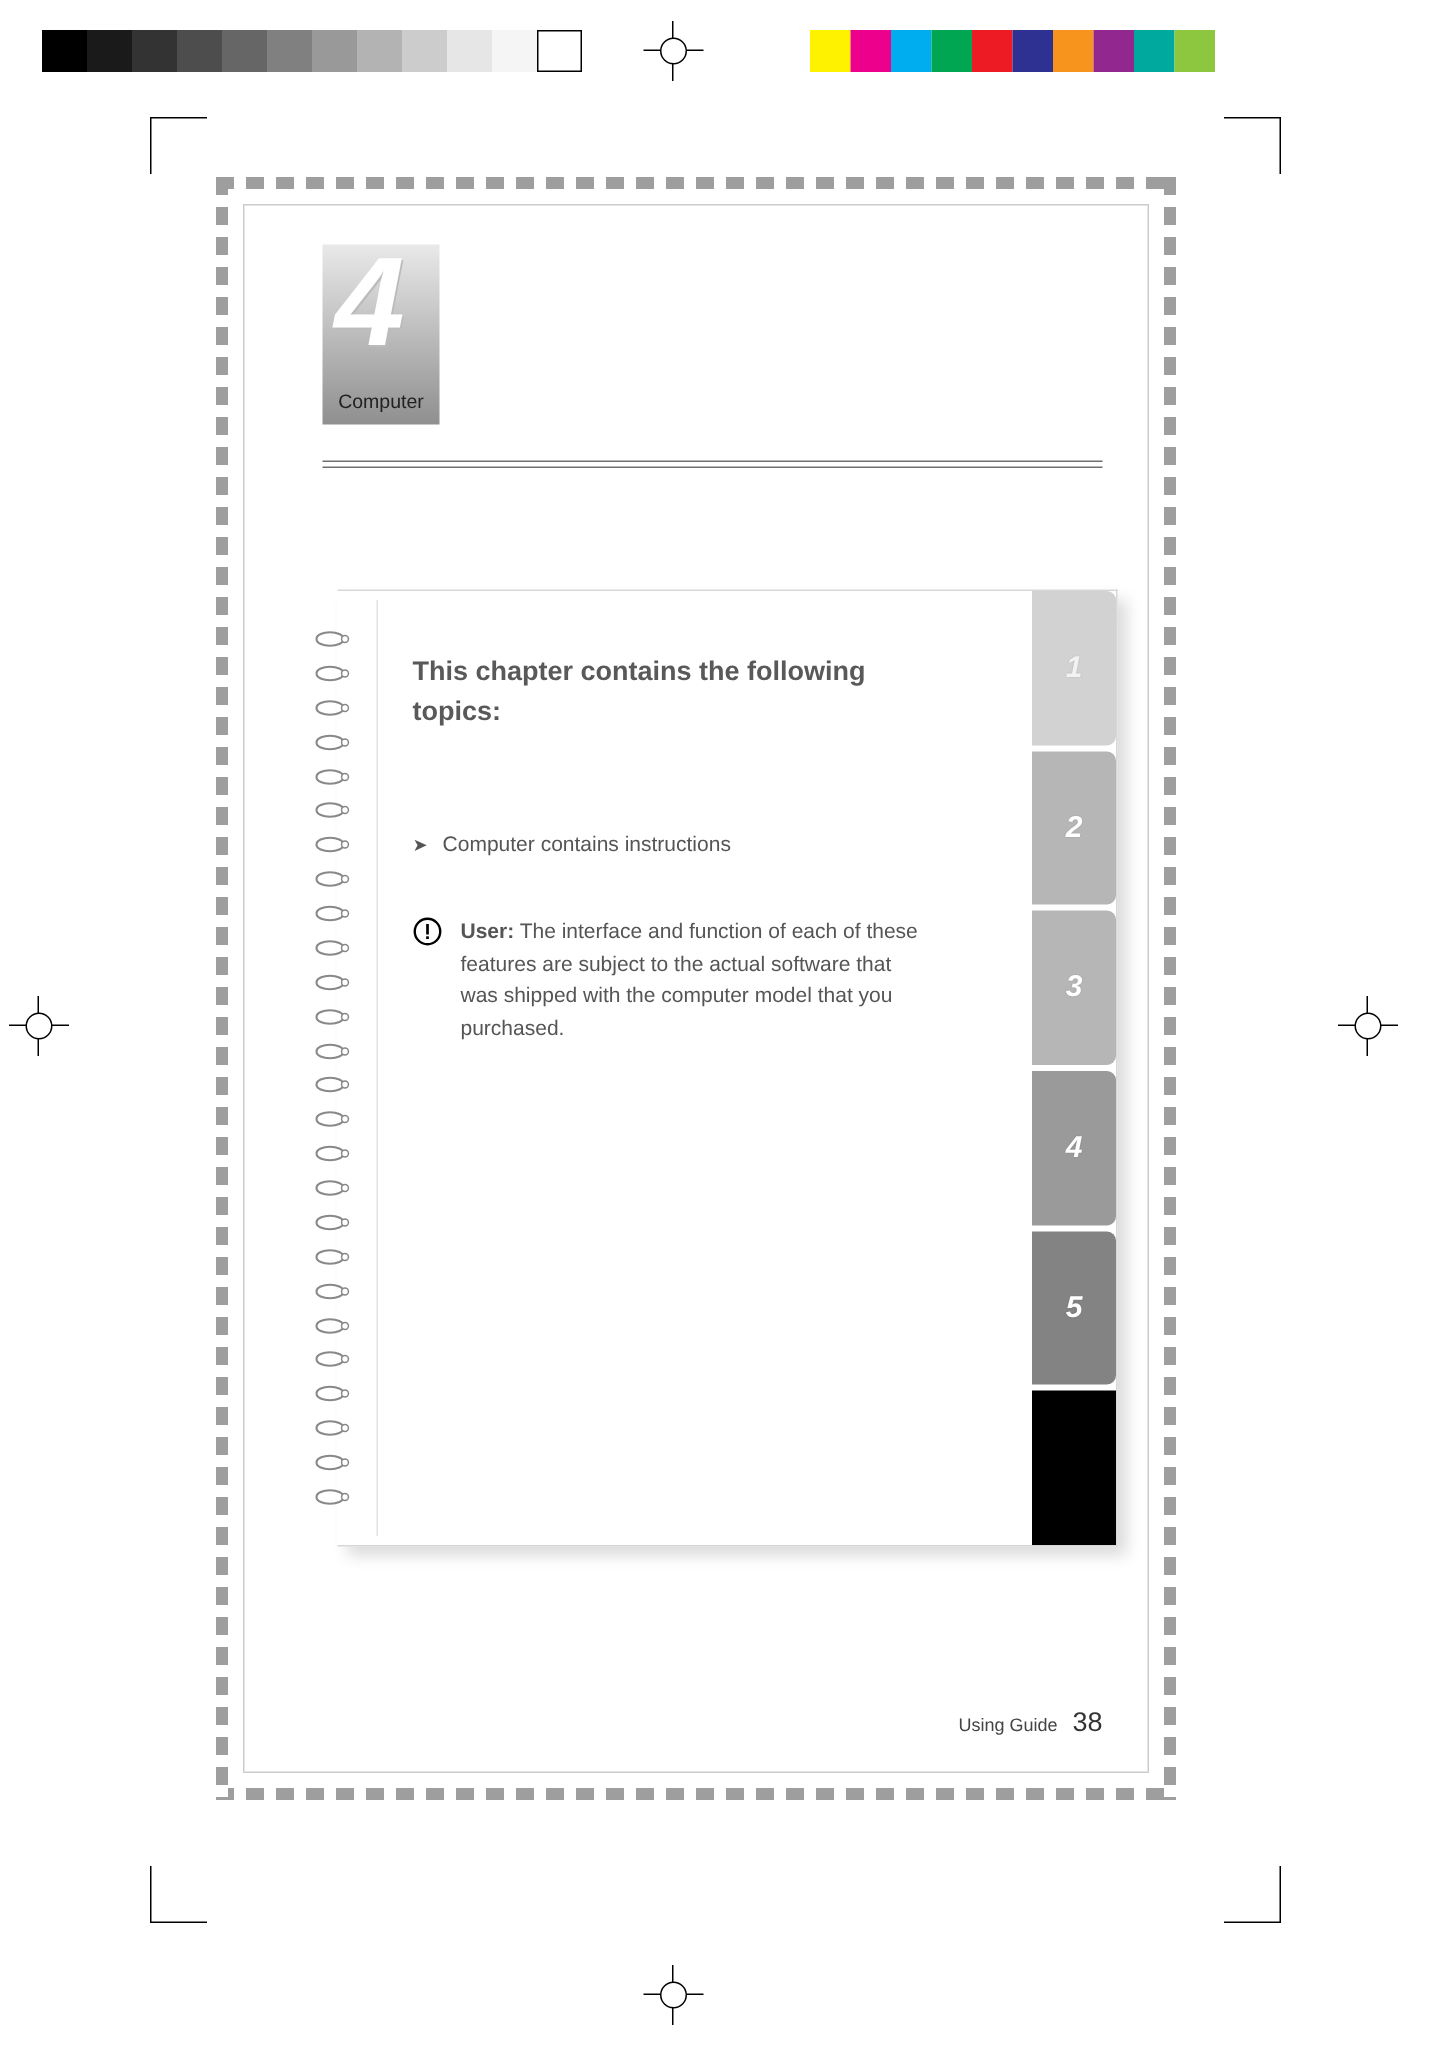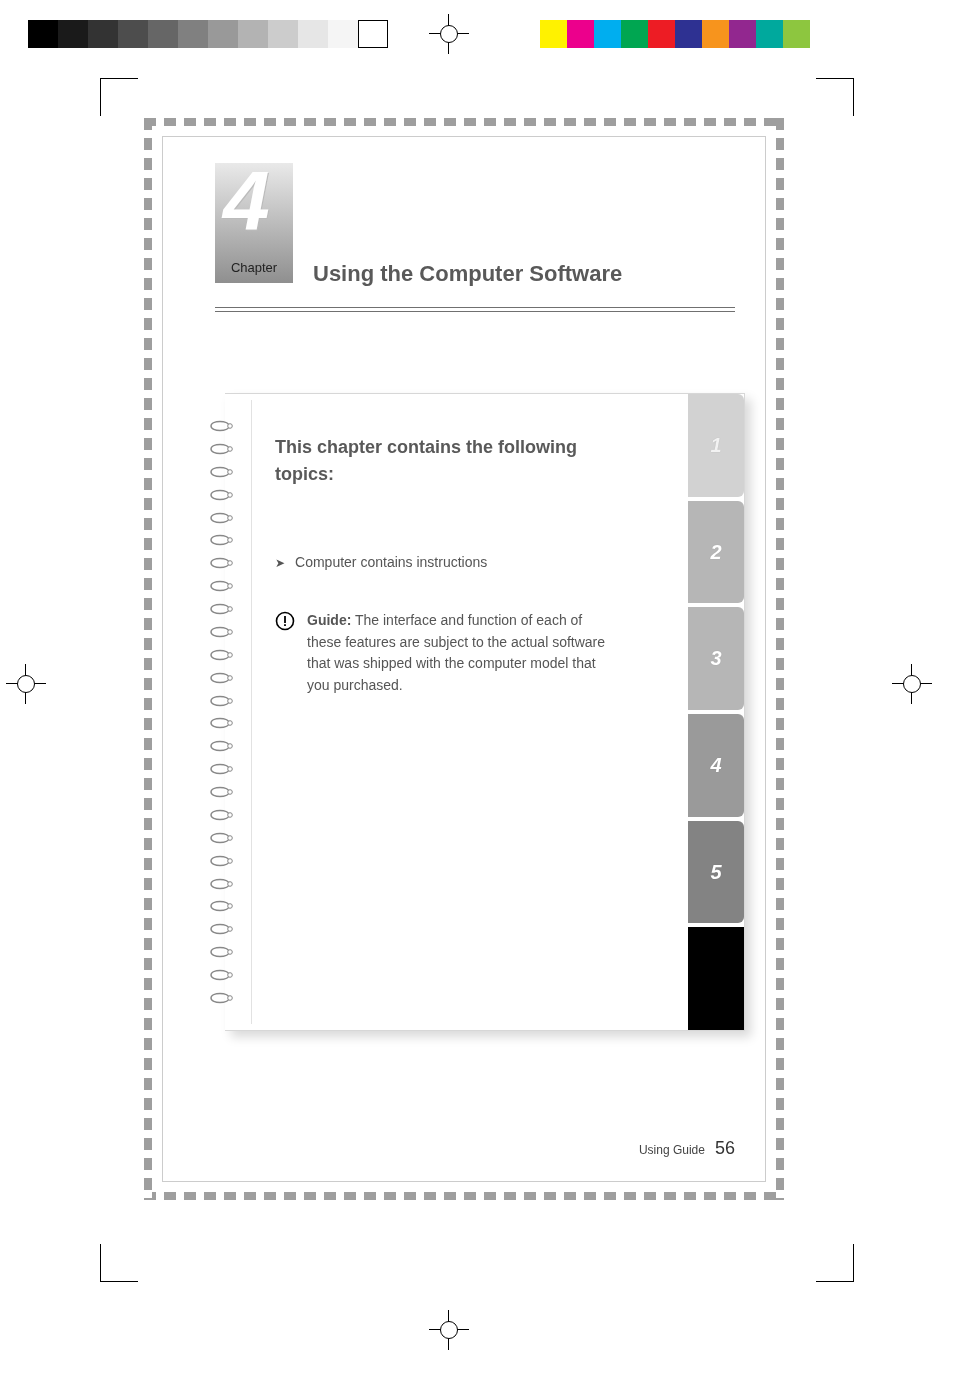--- a/index.html
+++ b/index.html
@@ -134,23 +134,22 @@
 <div class="outer-frame">
   <div class="frame-border-h" style="left:0; right:0; top:0;"></div>
   <div class="frame-border-h" style="left:0; right:0; bottom:0;"></div>
   <div class="frame-border-v" style="top:0; bottom:0; left:0;"></div>
   <div class="frame-border-v" style="top:0; bottom:0; right:0;"></div>
 
   <div class="inner-page">
 
     <div class="chapter-block">
       <div class="chapter-number">4</div>
-      <div class="chapter-label">Chapter</div>
-    </div>
-    <div class="chapter-title">Using the Computer Software</div>
+      <div class="chapter-label">Computer</div>
+    </div>
     <div class="hr1"></div>
     <div class="hr2"></div>
 
     <div class="notebook">
       <div class="inner-line"></div>
 
       <div class="spiral-col" id="spiral">
           <div class="ring">
             <svg width="26" height="16" viewBox="0 0 26 16">
               <path d="M2 8 C 2 2, 20 2, 20 8 C 20 14, 2 14, 2 8" fill="none" stroke="#888" stroke-width="1.4"></path>
@@ -318,21 +317,21 @@
 
       <div class="note-row">
         <span class="note-icon">
           <svg viewBox="0 0 20 20">
               <circle cx="10" cy="10" r="8.5" fill="none" stroke="#000" stroke-width="1.6"></circle>
             <rect x="9.1" y="5" width="1.8" height="7" fill="#000"></rect>
             <rect x="9.1" y="13.2" width="1.8" height="1.8" fill="#000"></rect>
             </svg>
         </span>
         <div class="note-text">
-          <b>Guide:</b>
+          <b>User:</b>
           <span>The interface and function of each of these features are subject to the actual software that was shipped with the computer model that you purchased.</span>
         </div>
       </div>
 
       <div class="tabs">
         <div class="tab light">
             <span class="tnum">1</span>
           </div>
         <div class="tab mid">
             <span class="tnum">2</span>
@@ -347,17 +346,17 @@
             <span class="tnum">5</span>
           </div>
         <div class="tab black">
             <span class="tnum"></span>
           </div>
       </div>
     </div>
 
     <div class="footer">
       <span>Using Guide</span>
-      <span class="pageno">56</span>
+      <span class="pageno">38</span>
     </div>
 
   </div>
 </div>
 
 </body></html>

